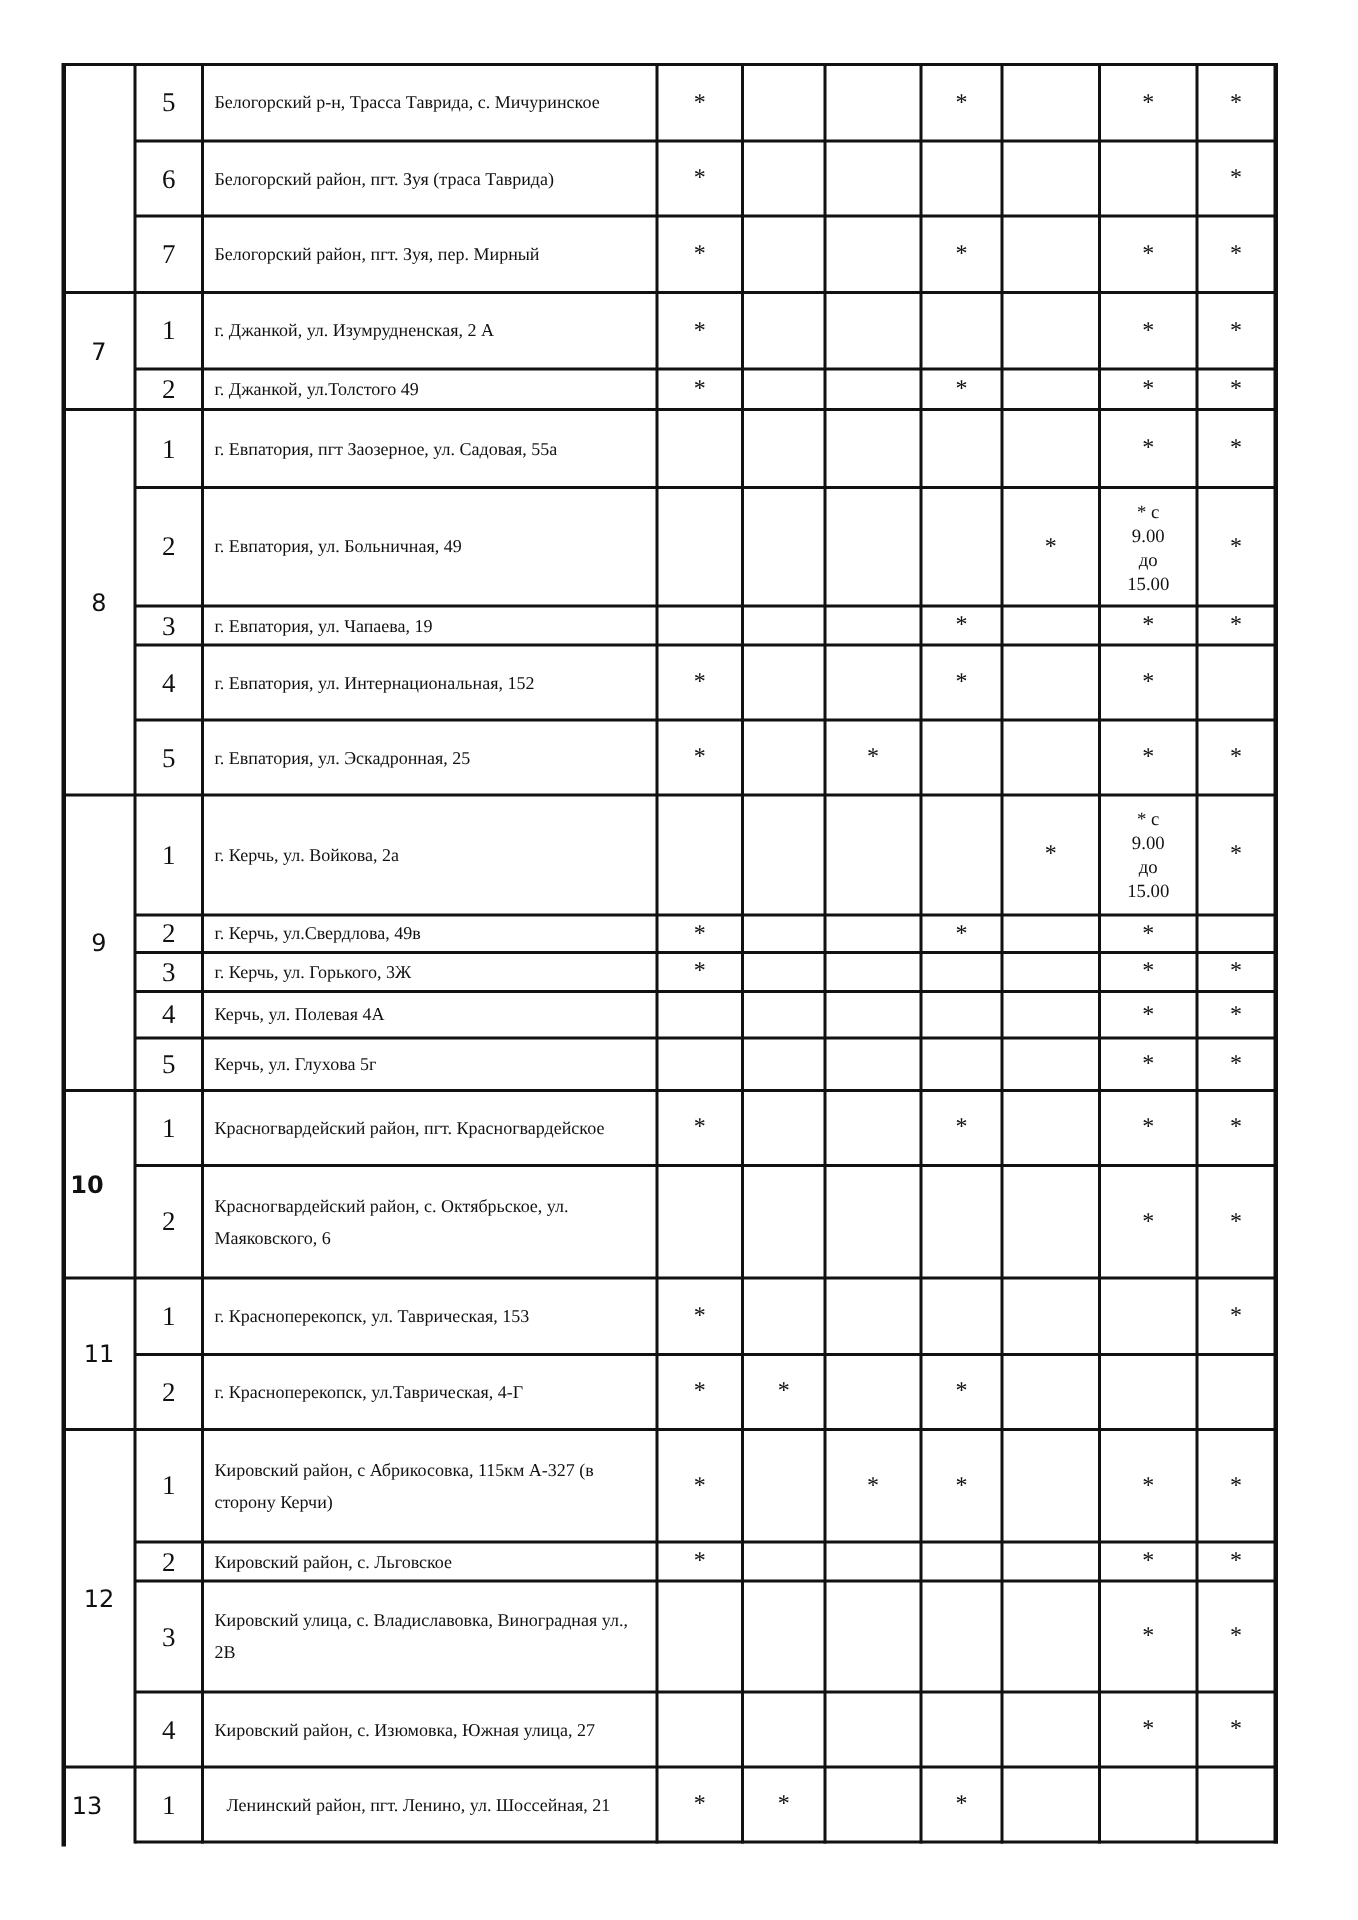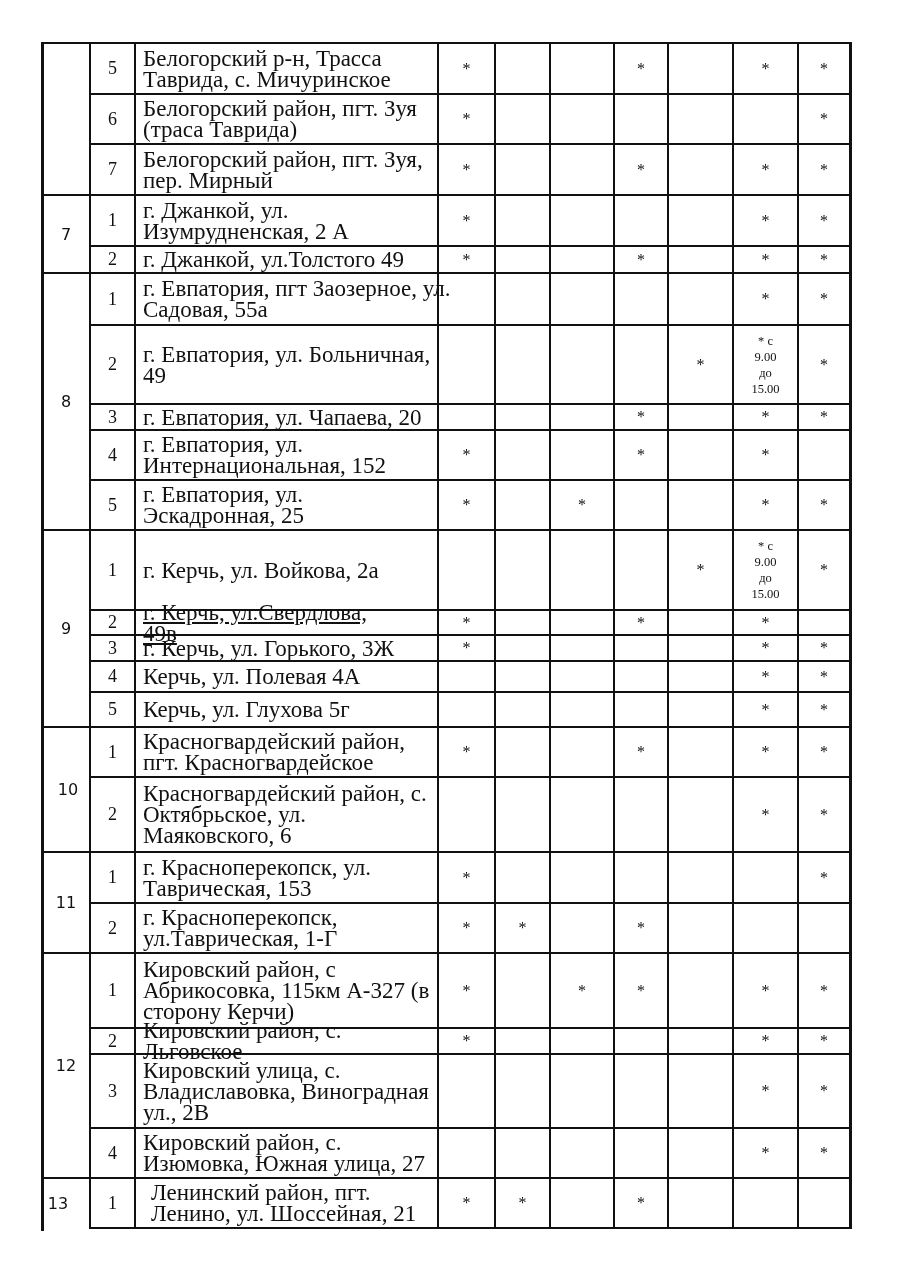--- a/index.html
+++ b/index.html
@@ -5,21 +5,21 @@
     html, body { margin: 0; padding: 0; background: #ffffff; }
     body { width: 905px; height: 1280px; position: relative; overflow: hidden; }
     #doc { position: absolute; left: 0; top: 0; width: 905px; height: 1280px; }
     .cell {
       position: absolute; box-sizing: border-box;
       display: flex; align-items: center; justify-content: center;
       color: #111; font-family: "Liberation Serif", "DejaVu Serif", serif;
     }
     .grp { font-family: "DejaVu Sans", "Liberation Sans", sans-serif; font-size: 16px; }
     .num { font-size: 18px; }
-    .addr { justify-content: flex-start; text-align: left; font-size: 23px; line-height: 21px; padding: 0 6px 0 8px; }
+    .addr { justify-content: flex-start; text-align: left; font-size: 12px; line-height: 21px; padding: 0 6px 0 8px; }
     .mark { font-size: 16px; }
     .note { font-size: 12.5px; line-height: 16px; text-align: center; flex-direction: column; }
     .hl { position: absolute; background: #111; }
     .vl { position: absolute; background: #111; }
   </style>
 </head>
 <body>
 
 <div id="doc">
   <div id="table">
@@ -98,21 +98,21 @@
 до
 15.00" style="left: 733px; top: 325px; width: 65px; height: 79px;">
         <span>* с</span>
         <span>9.00</span>
         <span>до</span>
         <span>15.00</span>
       </div>
       <div class="cell mark" style="left: 798px; top: 325px; width: 52px; height: 79px;">*</div>
       <div class="cell " style="left: 90px; top: 404px; width: 760px; height: 26px; pointer-events: none;"></div>
       <div class="cell num" style="left: 90px; top: 404px; width: 45px; height: 26px;">3</div>
-      <div class="cell addr" style="left: 135px; top: 404px; width: 303px; height: 26px;">г. Евпатория, ул. Чапаева, 20</div>
+      <div class="cell addr" style="left: 135px; top: 404px; width: 303px; height: 26px;">г. Евпатория, ул. Чапаева, 19</div>
       <div class="cell mark" style="left: 438px; top: 404px; width: 57px; height: 26px;"></div>
       <div class="cell mark" style="left: 495px; top: 404px; width: 55px; height: 26px;"></div>
       <div class="cell mark" style="left: 550px; top: 404px; width: 64px; height: 26px;"></div>
       <div class="cell mark" style="left: 614px; top: 404px; width: 54px; height: 26px;">*</div>
       <div class="cell mark" style="left: 668px; top: 404px; width: 65px; height: 26px;"></div>
       <div class="cell mark" style="left: 733px; top: 404px; width: 65px; height: 26px;">*</div>
       <div class="cell mark" style="left: 798px; top: 404px; width: 52px; height: 26px;">*</div>
       <div class="cell " style="left: 90px; top: 430px; width: 760px; height: 50px; pointer-events: none;"></div>
       <div class="cell num" style="left: 90px; top: 430px; width: 45px; height: 50px;">4</div>
       <div class="cell addr" style="left: 135px; top: 430px; width: 303px; height: 50px;">г. Евпатория, ул. Интернациональная, 152</div>
@@ -147,21 +147,21 @@
 до
 15.00" style="left: 733px; top: 530px; width: 65px; height: 80px;">
         <span>* с</span>
         <span>9.00</span>
         <span>до</span>
         <span>15.00</span>
       </div>
       <div class="cell mark" style="left: 798px; top: 530px; width: 52px; height: 80px;">*</div>
       <div class="cell " style="left: 90px; top: 610px; width: 760px; height: 25px; pointer-events: none;"></div>
       <div class="cell num" style="left: 90px; top: 610px; width: 45px; height: 25px;">2</div>
-      <div class="cell addr" style="left: 135px; top: 610px; width: 255px; height: 25px; text-decoration: underline;">г. Керчь, ул.Свердлова, 49в</div>
+      <div class="cell addr" style="left: 135px; top: 610px; width: 255px; height: 25px;">г. Керчь, ул.Свердлова, 49в</div>
       <div class="cell mark" style="left: 438px; top: 610px; width: 57px; height: 25px;">*</div>
       <div class="cell mark" style="left: 495px; top: 610px; width: 55px; height: 25px;"></div>
       <div class="cell mark" style="left: 550px; top: 610px; width: 64px; height: 25px;"></div>
       <div class="cell mark" style="left: 614px; top: 610px; width: 54px; height: 25px;">*</div>
       <div class="cell mark" style="left: 668px; top: 610px; width: 65px; height: 25px;"></div>
       <div class="cell mark" style="left: 733px; top: 610px; width: 65px; height: 25px;">*</div>
       <div class="cell mark" style="left: 798px; top: 610px; width: 52px; height: 25px;"></div>
       <div class="cell " style="left: 90px; top: 635px; width: 760px; height: 26px; pointer-events: none;"></div>
       <div class="cell num" style="left: 90px; top: 635px; width: 45px; height: 26px;">3</div>
       <div class="cell addr" style="left: 135px; top: 635px; width: 303px; height: 26px;">г. Керчь, ул. Горького, 3Ж</div>
@@ -206,34 +206,34 @@
       <div class="cell " style="left: 90px; top: 777px; width: 760px; height: 75px; pointer-events: none;"></div>
       <div class="cell num" style="left: 90px; top: 777px; width: 45px; height: 75px;">2</div>
       <div class="cell addr" style="left: 135px; top: 777px; width: 303px; height: 75px;">Красногвардейский район, с. Октябрьское, ул. Маяковского, 6</div>
       <div class="cell mark" style="left: 438px; top: 777px; width: 57px; height: 75px;"></div>
       <div class="cell mark" style="left: 495px; top: 777px; width: 55px; height: 75px;"></div>
       <div class="cell mark" style="left: 550px; top: 777px; width: 64px; height: 75px;"></div>
       <div class="cell mark" style="left: 614px; top: 777px; width: 54px; height: 75px;"></div>
       <div class="cell mark" style="left: 668px; top: 777px; width: 65px; height: 75px;"></div>
       <div class="cell mark" style="left: 733px; top: 777px; width: 65px; height: 75px;">*</div>
       <div class="cell mark" style="left: 798px; top: 777px; width: 52px; height: 75px;">*</div>
-      <div class="cell grp" style="left: 44px; top: 727px; width: 48px; height: 125px;">10</div>
+      <div class="cell grp" style="left: 34px; top: 727px; width: 48px; height: 125px; font-weight: bold;">10</div>
       <div class="cell " style="left: 90px; top: 852px; width: 760px; height: 51px; pointer-events: none;"></div>
       <div class="cell num" style="left: 90px; top: 852px; width: 45px; height: 51px;">1</div>
       <div class="cell addr" style="left: 135px; top: 852px; width: 303px; height: 51px;">г. Красноперекопск, ул. Таврическая, 153</div>
       <div class="cell mark" style="left: 438px; top: 852px; width: 57px; height: 51px;">*</div>
       <div class="cell mark" style="left: 495px; top: 852px; width: 55px; height: 51px;"></div>
       <div class="cell mark" style="left: 550px; top: 852px; width: 64px; height: 51px;"></div>
       <div class="cell mark" style="left: 614px; top: 852px; width: 54px; height: 51px;"></div>
       <div class="cell mark" style="left: 668px; top: 852px; width: 65px; height: 51px;"></div>
       <div class="cell mark" style="left: 733px; top: 852px; width: 65px; height: 51px;"></div>
       <div class="cell mark" style="left: 798px; top: 852px; width: 52px; height: 51px;">*</div>
       <div class="cell " style="left: 90px; top: 903px; width: 760px; height: 50px; pointer-events: none;"></div>
       <div class="cell num" style="left: 90px; top: 903px; width: 45px; height: 50px;">2</div>
-      <div class="cell addr" style="left: 135px; top: 903px; width: 303px; height: 50px;">г. Красноперекопск, ул.Таврическая, 1-Г</div>
+      <div class="cell addr" style="left: 135px; top: 903px; width: 303px; height: 50px;">г. Красноперекопск, ул.Таврическая, 4-Г</div>
       <div class="cell mark" style="left: 438px; top: 903px; width: 57px; height: 50px;">*</div>
       <div class="cell mark" style="left: 495px; top: 903px; width: 55px; height: 50px;">*</div>
       <div class="cell mark" style="left: 550px; top: 903px; width: 64px; height: 50px;"></div>
       <div class="cell mark" style="left: 614px; top: 903px; width: 54px; height: 50px;">*</div>
       <div class="cell mark" style="left: 668px; top: 903px; width: 65px; height: 50px;"></div>
       <div class="cell mark" style="left: 733px; top: 903px; width: 65px; height: 50px;"></div>
       <div class="cell mark" style="left: 798px; top: 903px; width: 52px; height: 50px;"></div>
       <div class="cell grp" style="left: 42px; top: 852px; width: 48px; height: 101px;">11</div>
       <div class="cell " style="left: 90px; top: 953px; width: 760px; height: 75px; pointer-events: none;"></div>
       <div class="cell num" style="left: 90px; top: 953px; width: 45px; height: 75px;">1</div>

